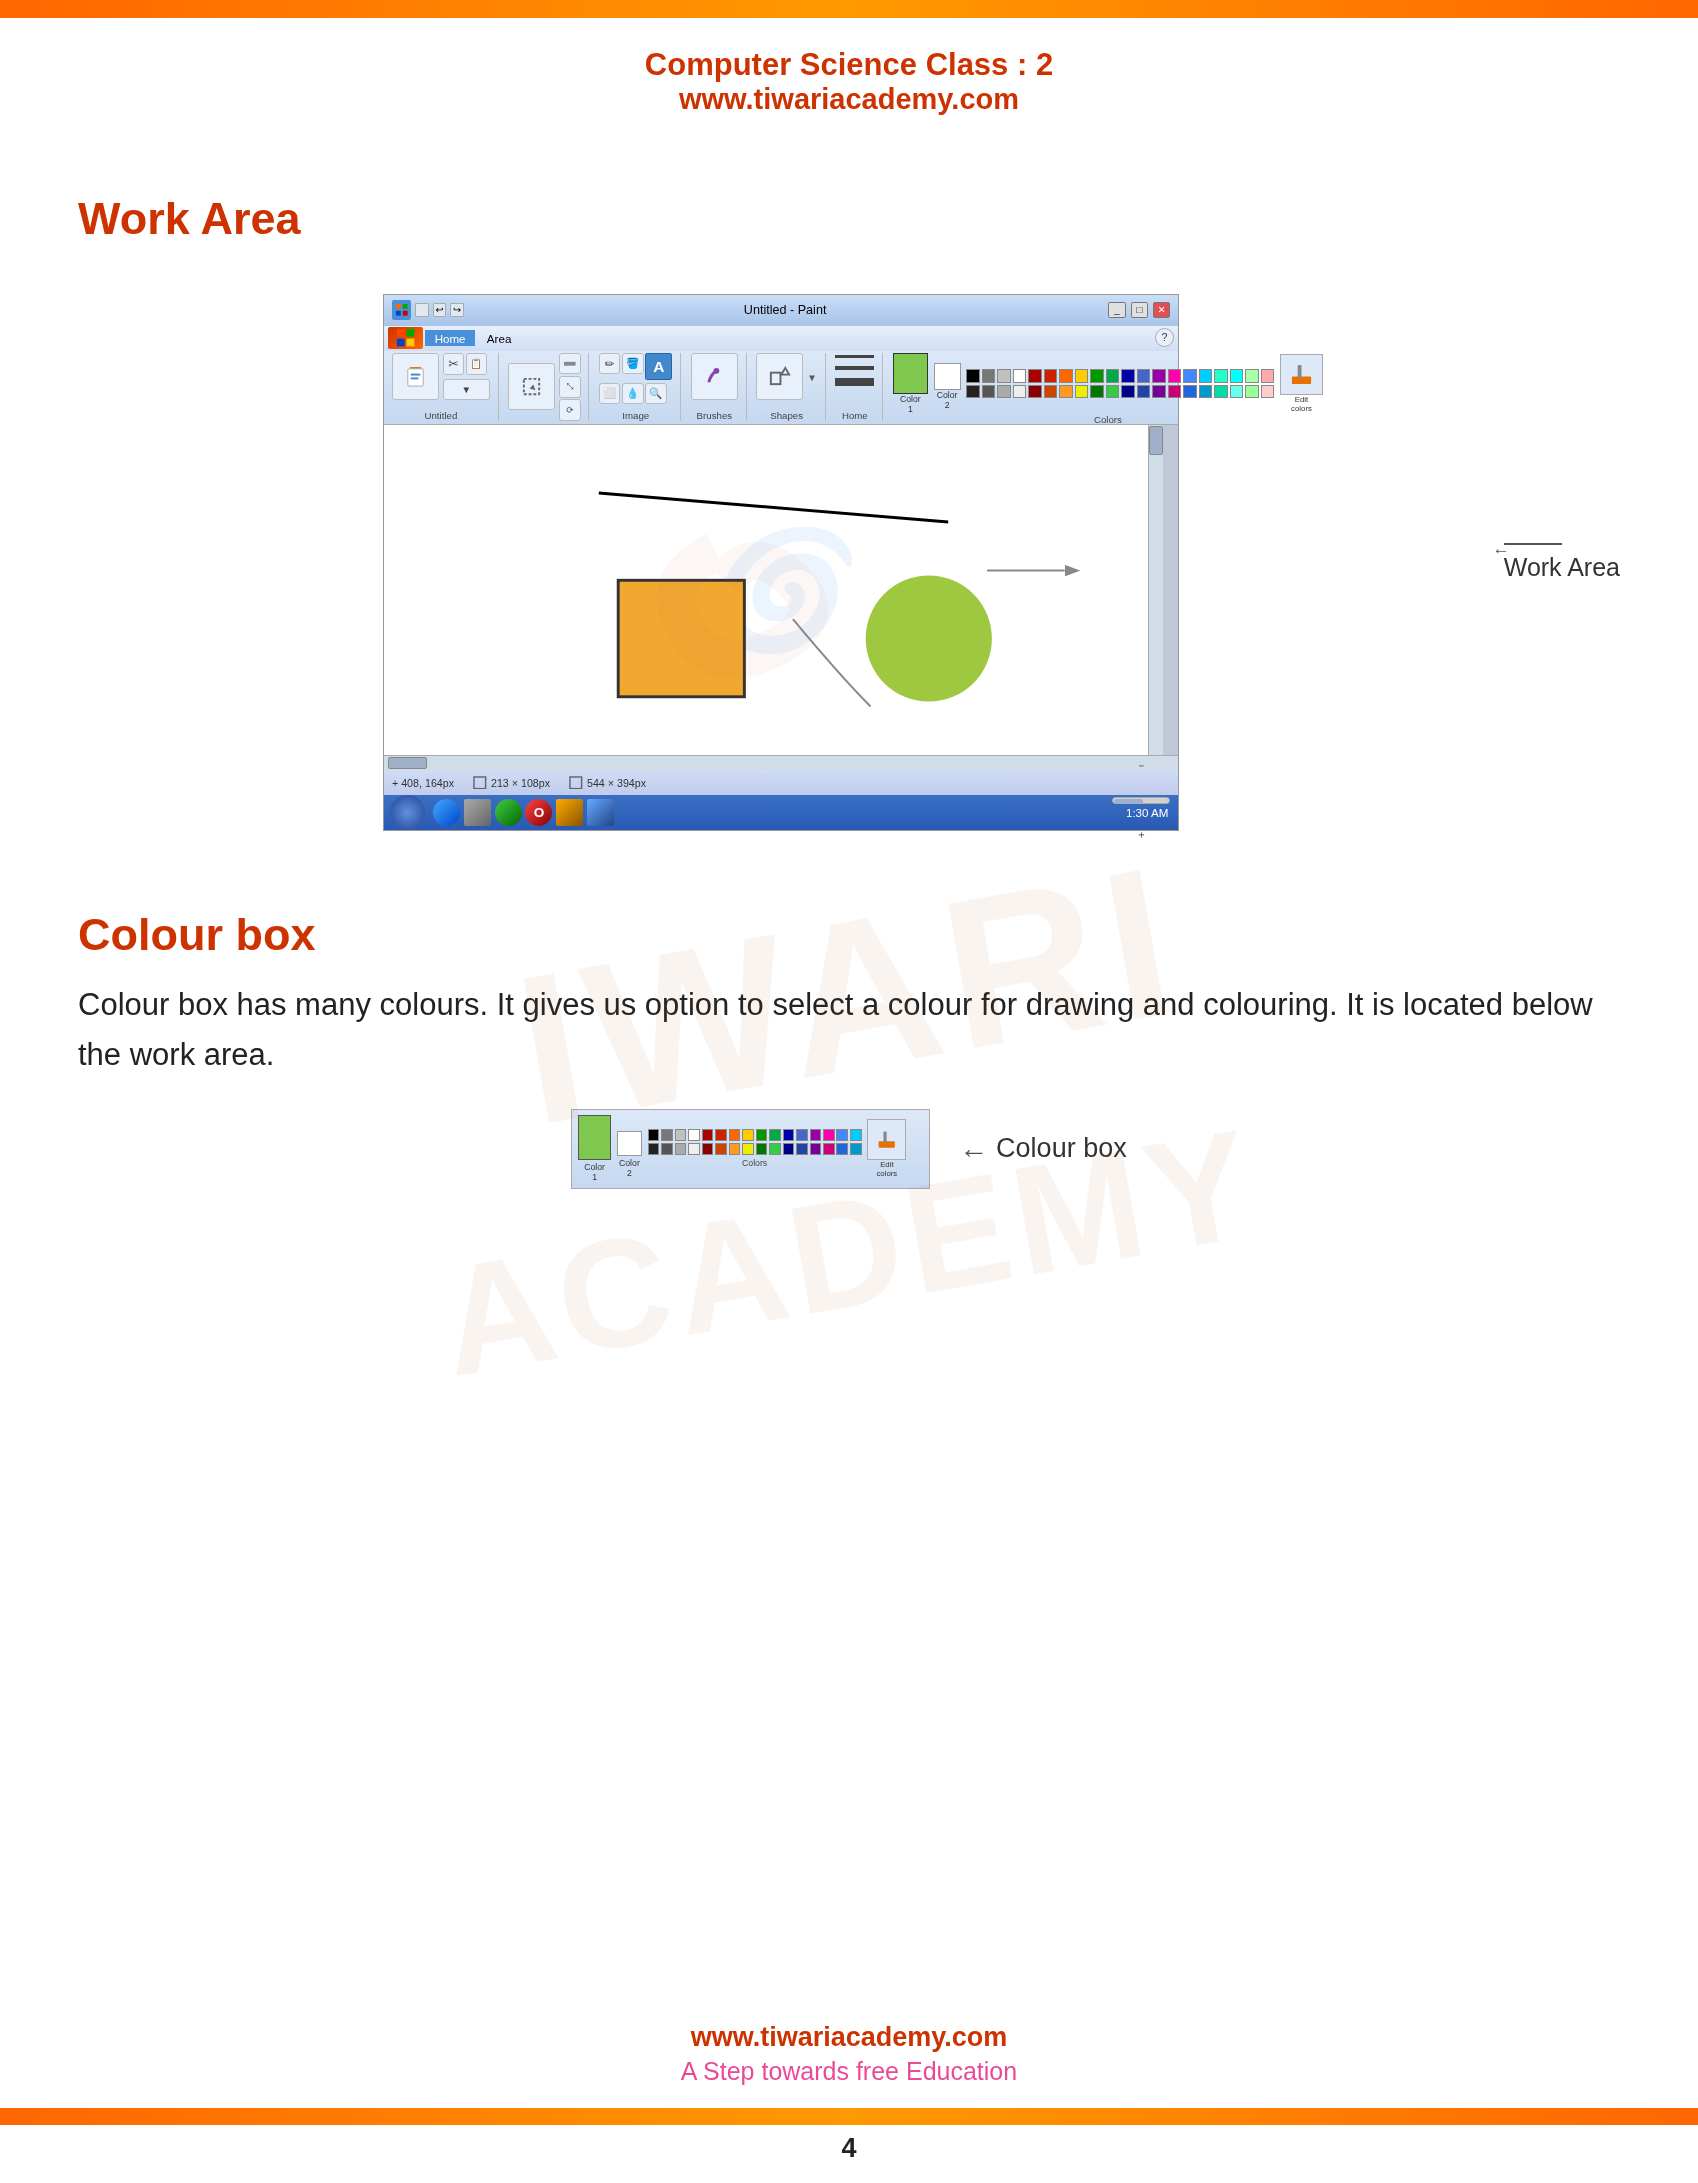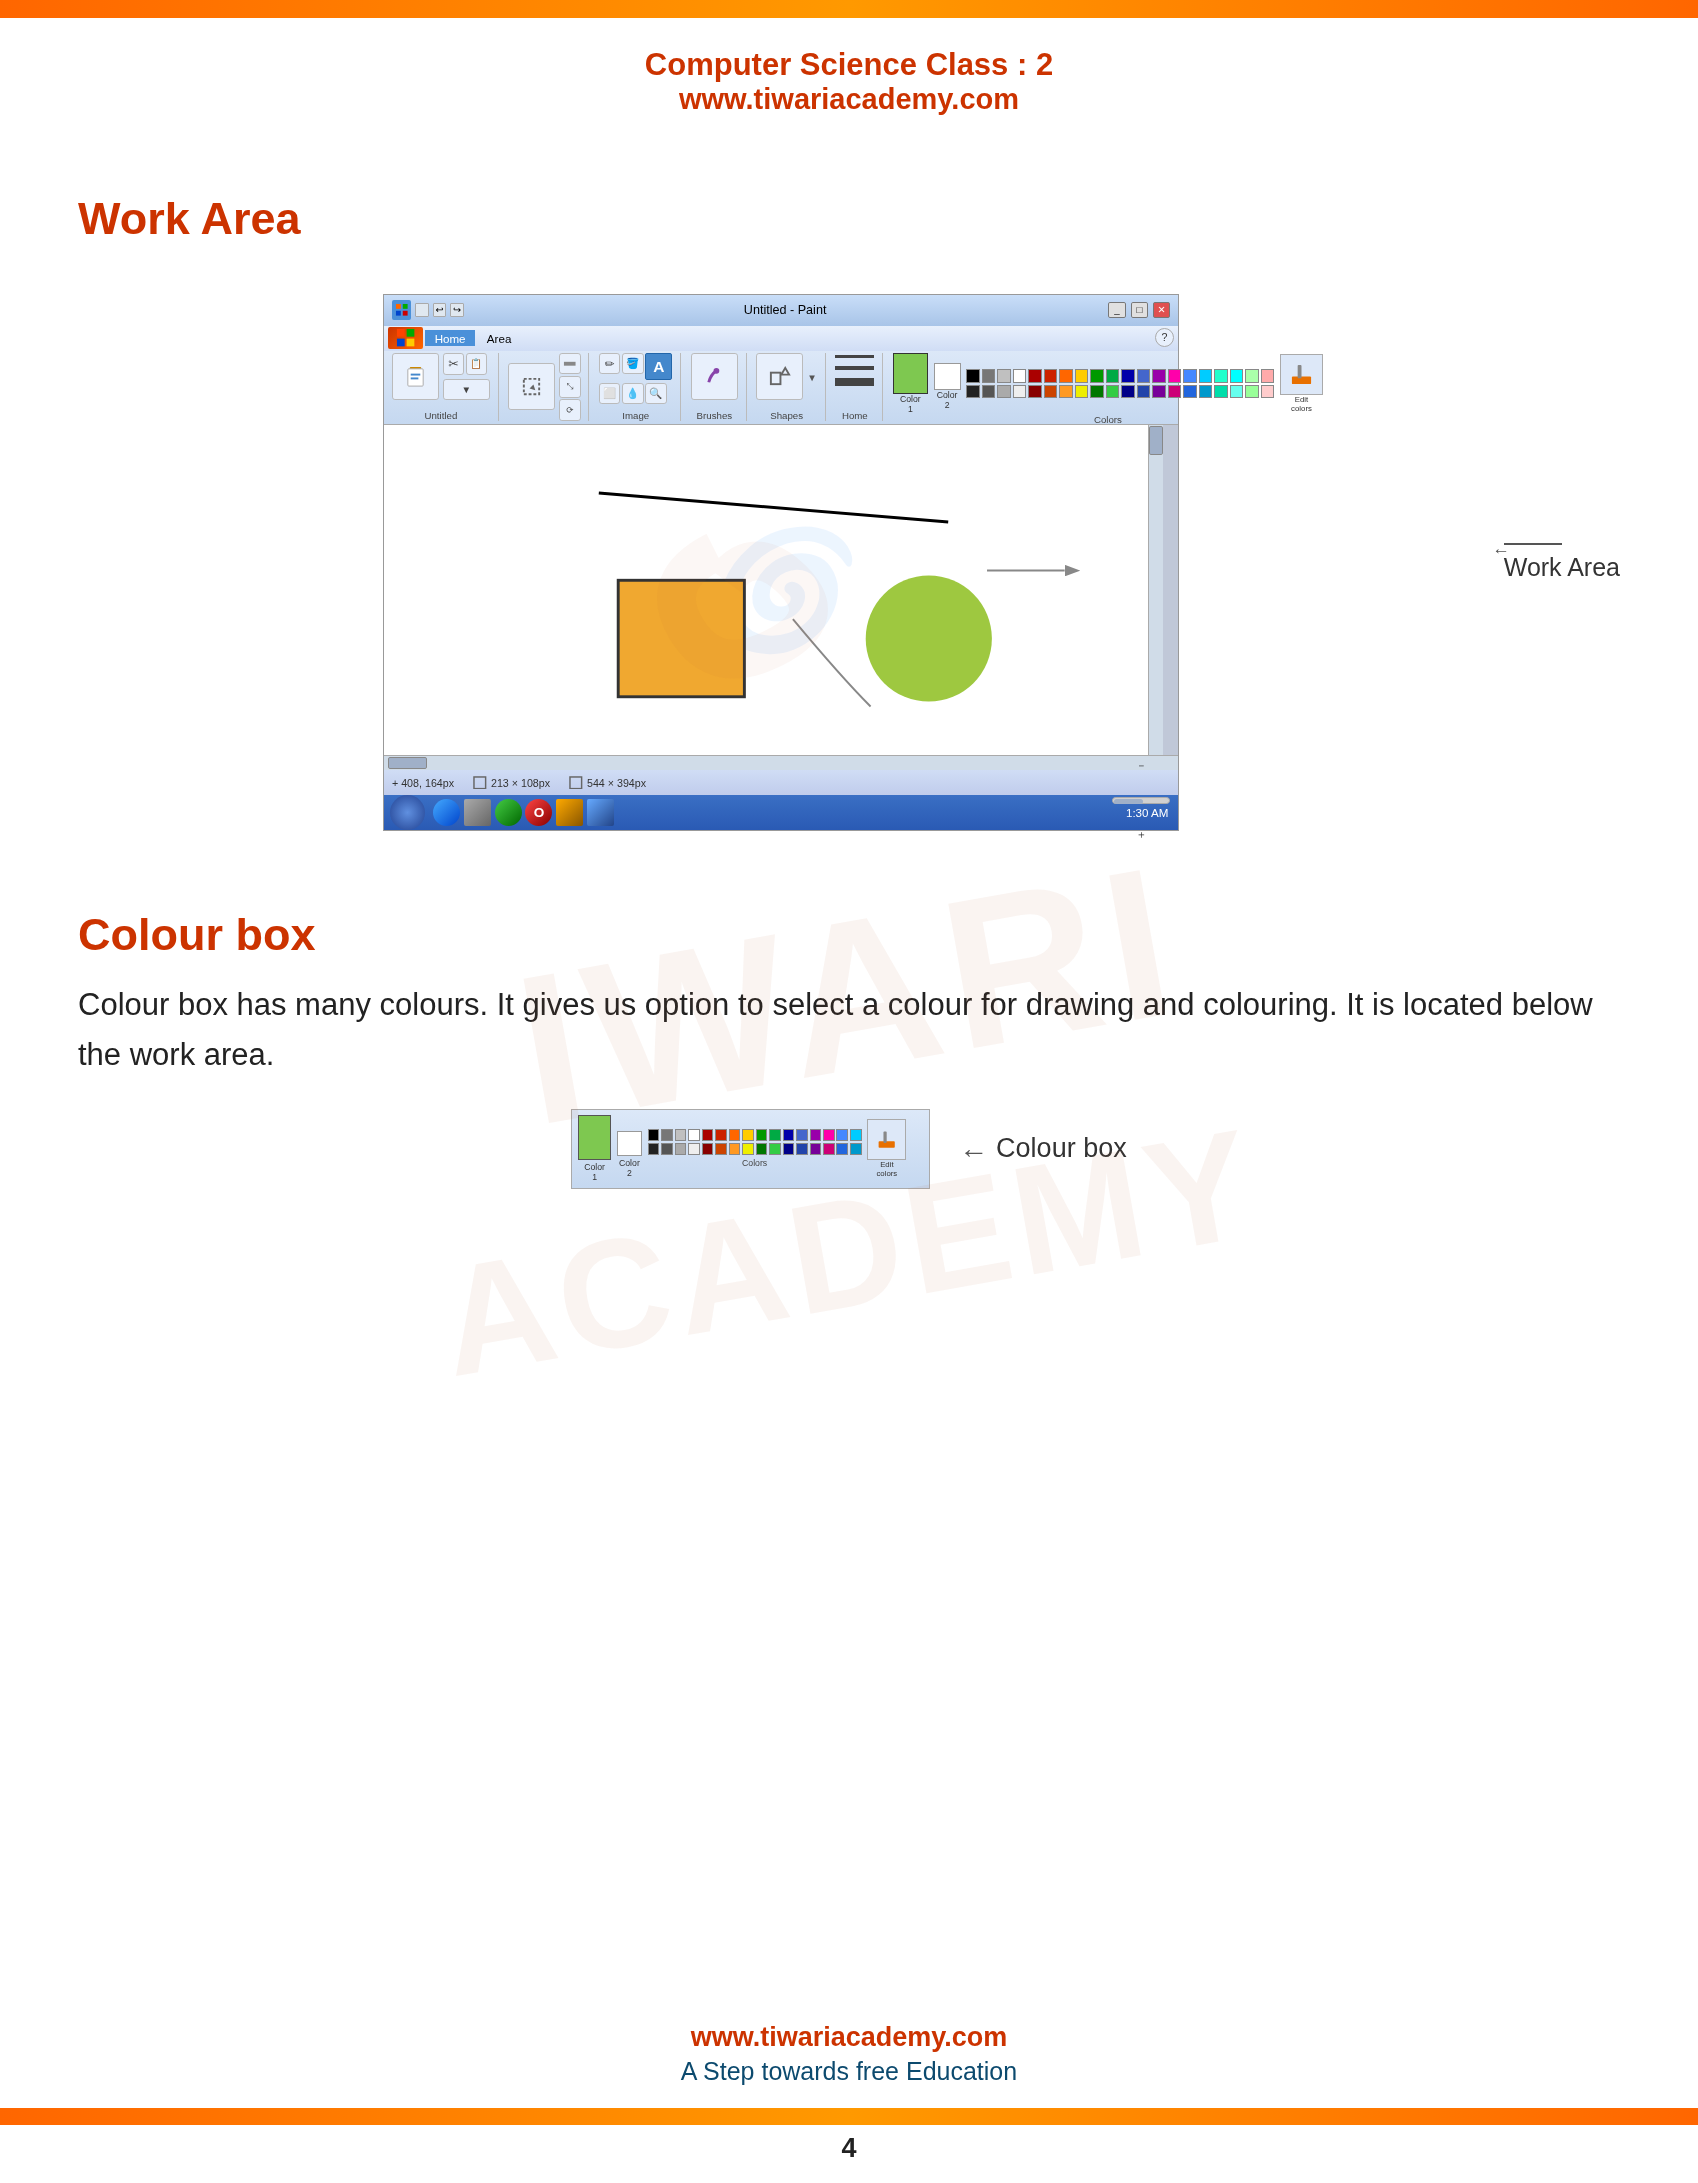--- a/index.html
+++ b/index.html
@@ -276,21 +276,21 @@
       position: absolute;
       bottom: 78px;
       width: 100%;
     }
     .footer-url {
       color: #cc3300;
       font-weight: bold;
       font-size: 27px;
     }
     .footer-sub {
-      color: #0c4a6e;
+      color: #ec4899;
       font-size: 25px;
       margin-top: 3.9px;
     }
 
     
     .page-number {
       text-align: center;
       font-size: 27px;
       color: #222;
       position: absolute;

